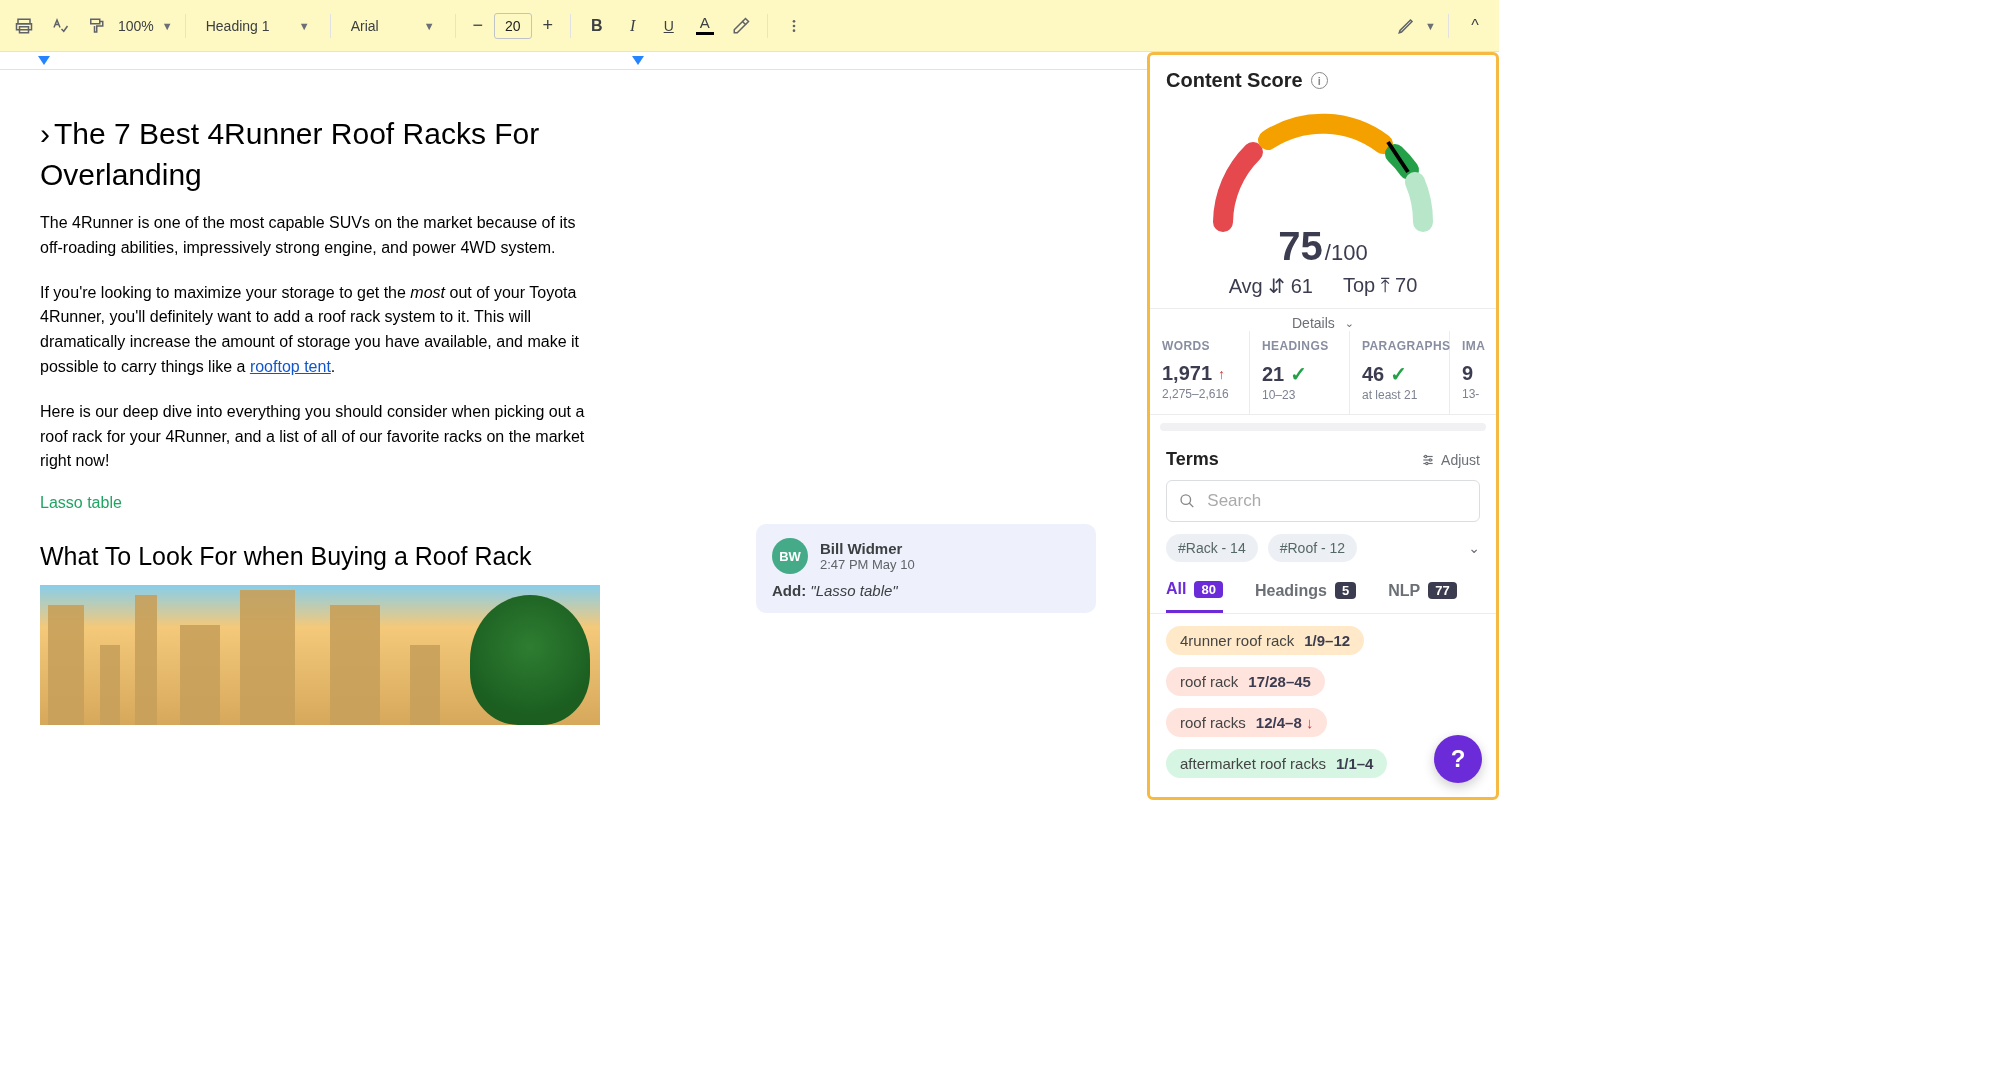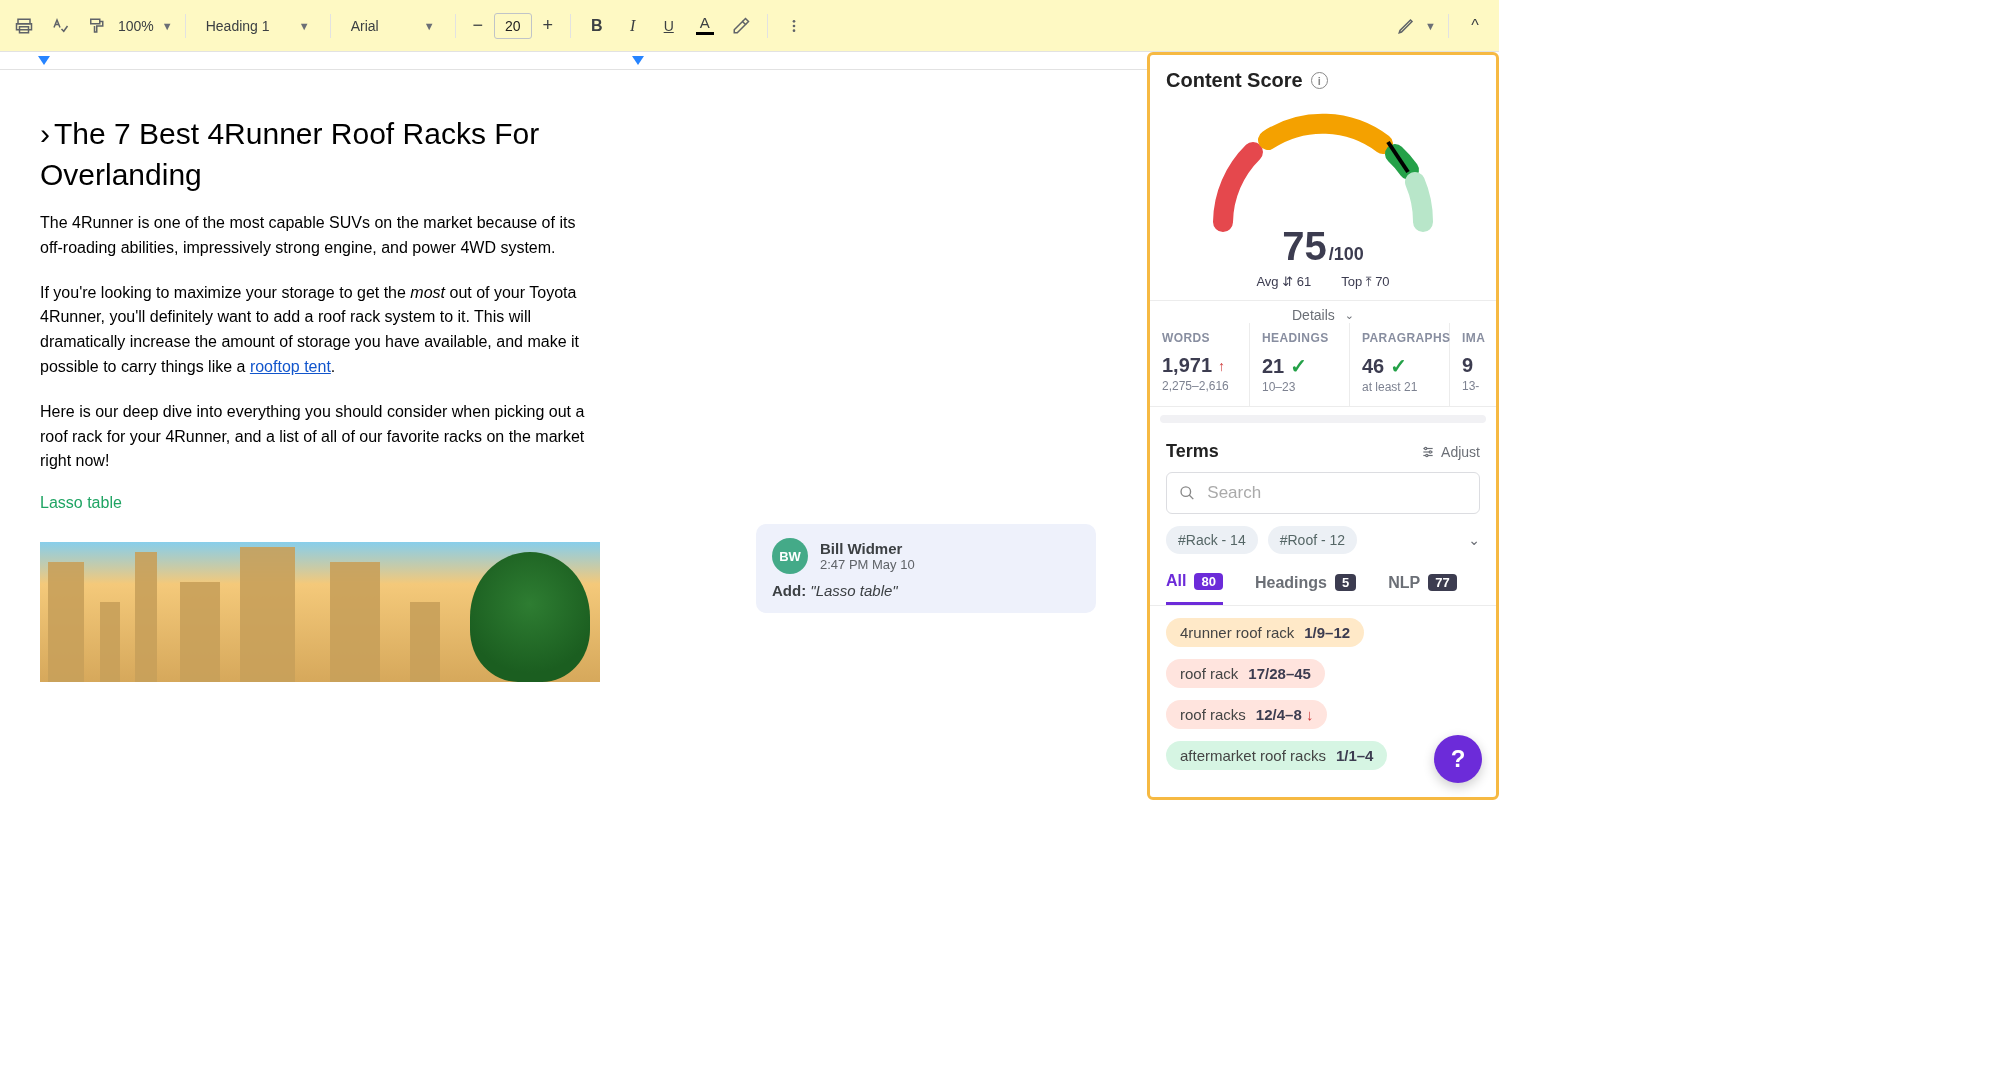--- a/index.html
+++ b/index.html
@@ -75,22 +75,22 @@
   .c-body{font-size:15px;color:#3c4043;}
   .c-body .ital{font-style:italic;}
   
   .panel{width:352px;border:3px solid #f6b942;border-radius:6px;display:flex;flex-direction:column;overflow:hidden;background:#fff;}
   .p-sec{padding:14px 16px;}
   .p-title{display:flex;align-items:center;gap:8px;font-size:20px;font-weight:700;color:#222;}
   .info{width:17px;height:17px;border:1.6px solid #888;border-radius:50%;display:inline-flex;align-items:center;justify-content:center;font-size:11px;color:#888;}
   .gauge-wrap{display:flex;flex-direction:column;align-items:center;padding:6px 0 10px 0;}
   .gauge{width:280px;height:120px;position:relative;}
   .score{font-size:40px;font-weight:700;color:#3c3c50;line-height:1;margin-top:-6px;}
-  .score .den{font-size:18px;font-weight:700;color:#3c3c50;margin-left:2px;}
-  .avg-top{display:flex;gap:30px;margin-top:8px;font-size:13px;color:#3c3c50;font-weight:500;}
+  .score .den{font-size:22px;font-weight:400;color:#3c3c50;margin-left:2px;}
+  .avg-top{display:flex;gap:30px;margin-top:8px;font-size:20px;color:#3c3c50;font-weight:500;}
   .panel-sep{height:1px;background:#ececec;}
   .details-row{display:flex;align-items:center;justify-content:center;gap:6px;padding:6px 0 0 0;color:#6b6f76;font-weight:500;}
   .metrics{display:flex;overflow:hidden;border-bottom:1px solid #ececec;}
   .metric{padding:8px 12px 12px 12px;border-right:1px solid #ececec;min-width:100px;position:relative;}
   .metric:last-child{border-right:none;}
   .m-label{font-size:12px;color:#888ea0;letter-spacing:.4px;margin-bottom:9px;font-weight:600;}
   .m-val{font-size:20px;font-weight:700;color:#3c3c50;display:flex;align-items:center;gap:6px;}
   .m-sub{font-size:12px;color:#7d8291;margin-top:2px;}
   .arrow-up{color:#cf3a3a;font-size:14px;}
   .check{color:#24a148;font-weight:700;}
@@ -205,20 +205,21 @@
         <div class="tri right"></div>
       </div>
       <div class="doc">
         <h1><span class="marker">›</span><span>The 7 Best 4Runner Roof Racks For Overlanding</span></h1>
         <p>The 4Runner is one of the most capable SUVs on the market because of its off-roading abilities, impressively strong engine, and power 4WD system.</p>
         <p>
           <span>If you're looking to maximize your storage to get the </span><span class="em">most</span><span> out of your Toyota 4Runner, you'll definitely want to add a roof rack system to it. This will dramatically increase the amount of storage you have available, and make it possible to carry things like a </span><a href="#">rooftop tent</a><span>.</span>
         </p>
         <p>Here is our deep dive into everything you should consider when picking out a roof rack for your 4Runner, and a list of all of our favorite racks on the market right now!</p>
         <div class="lasso">Lasso table</div>
+        <h2>What To Look For when Buying a Roof Rack</h2>
         <div class="placeholder-img">
           <div class="bld b1"></div>
             <div class="bld b2"></div>
             <div class="bld b3"></div>
           <div class="bld b4"></div>
             <div class="bld b5"></div>
             <div class="bld b6"></div>
             <div class="bld b7"></div>
           <div class="tree"></div>
         </div>

